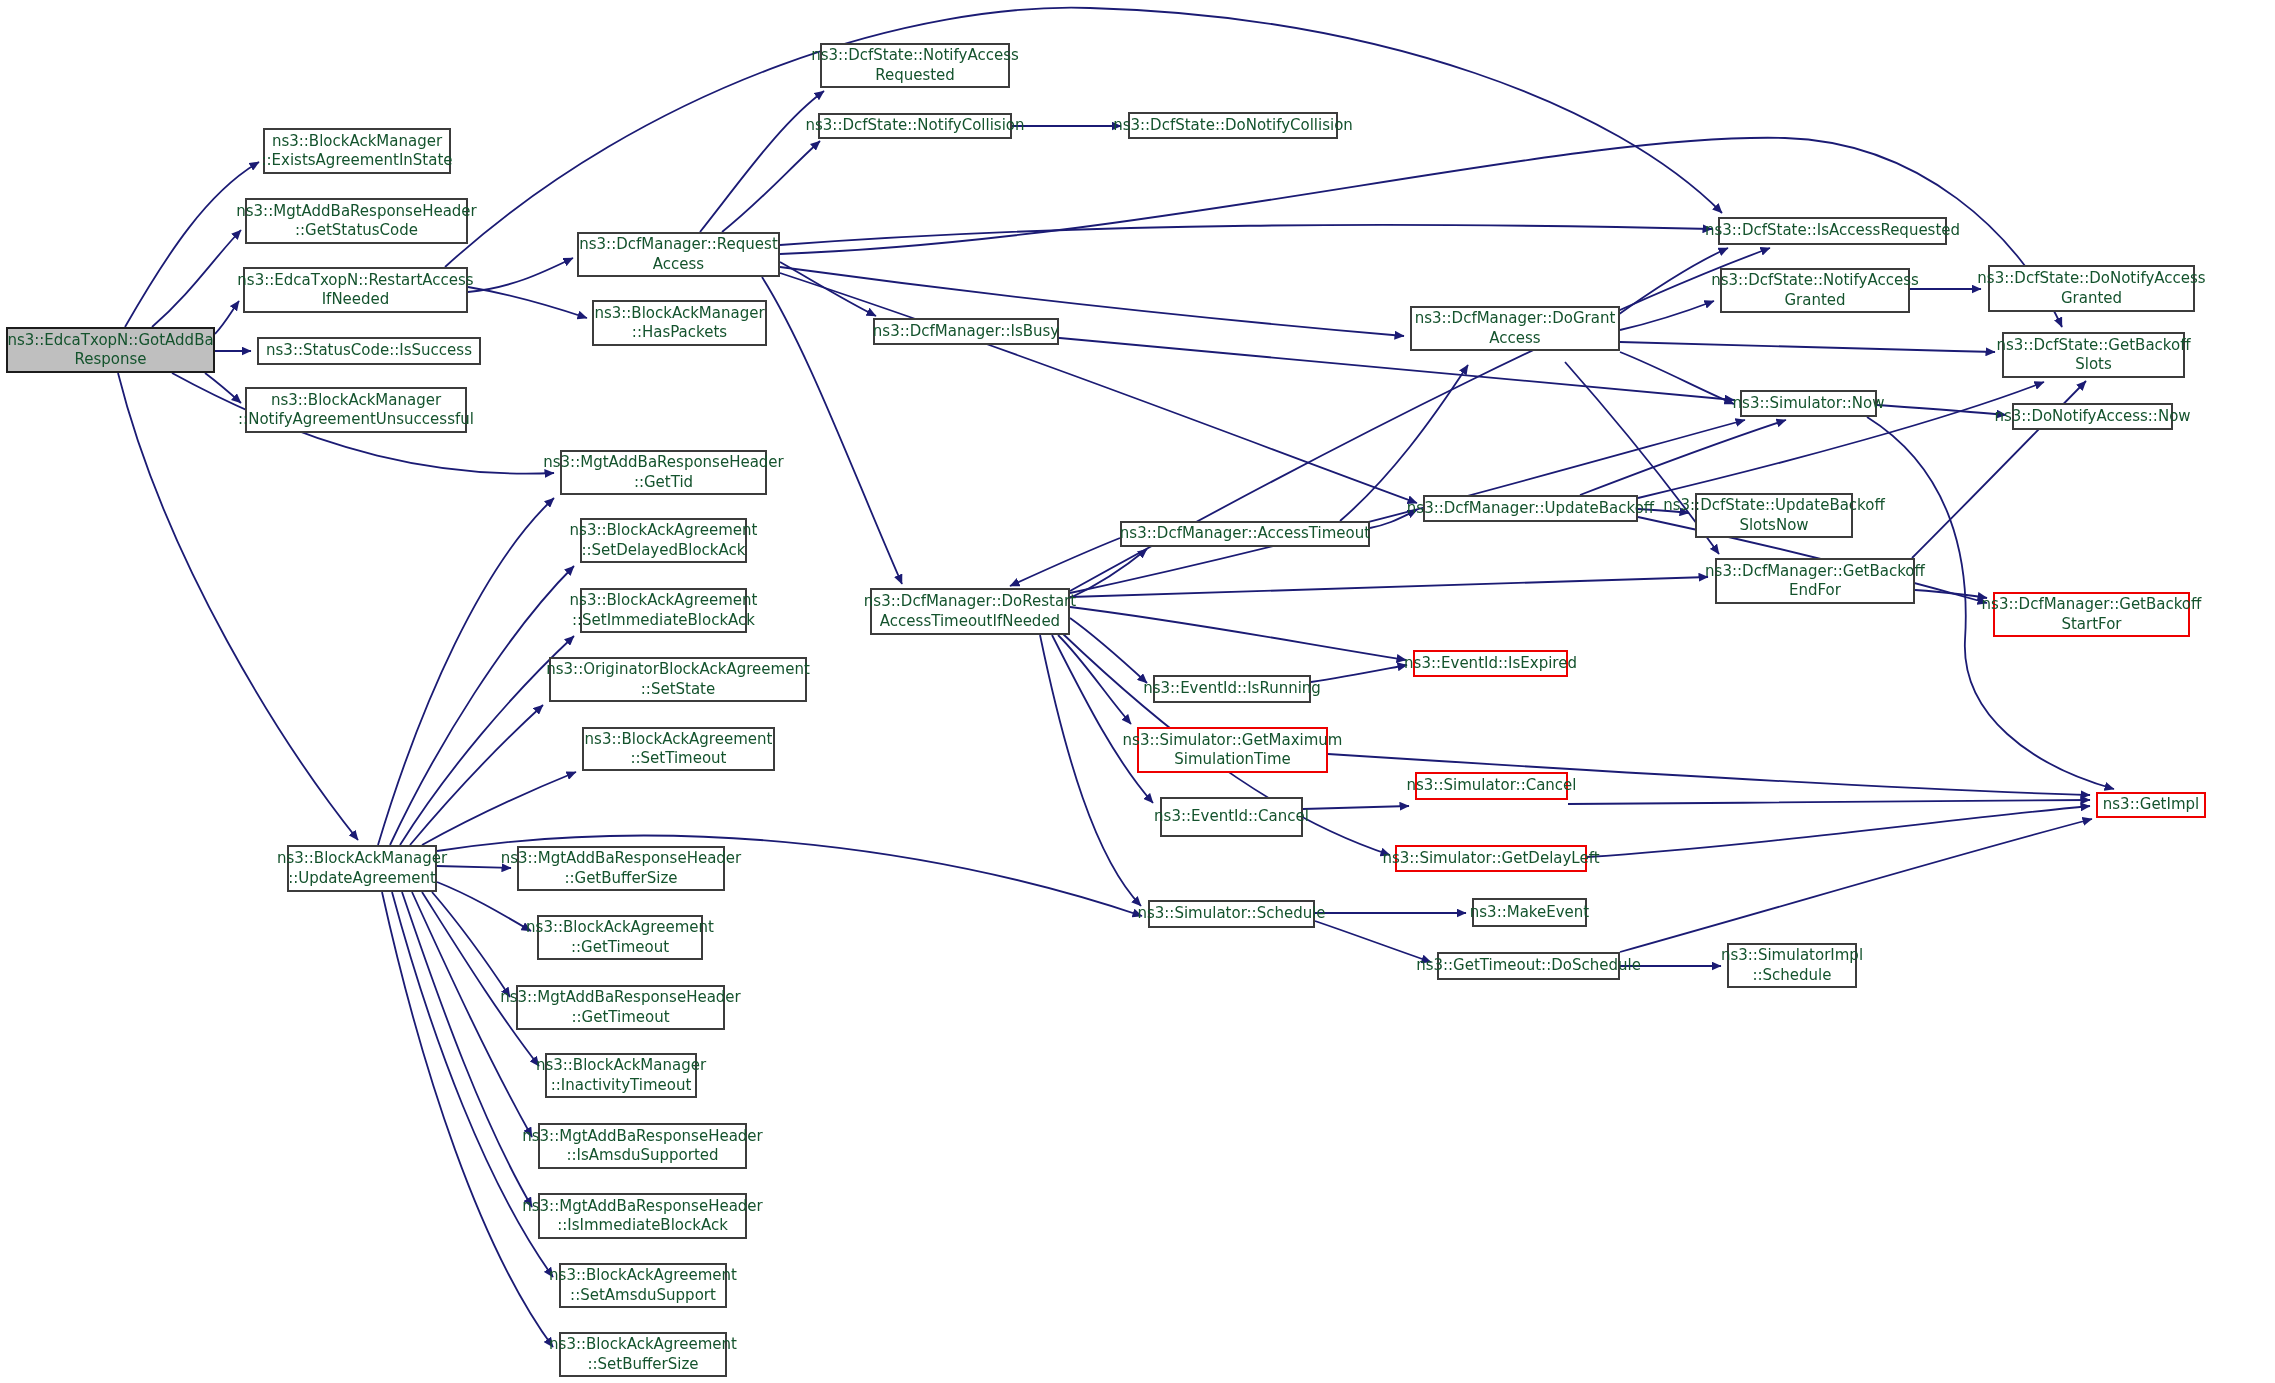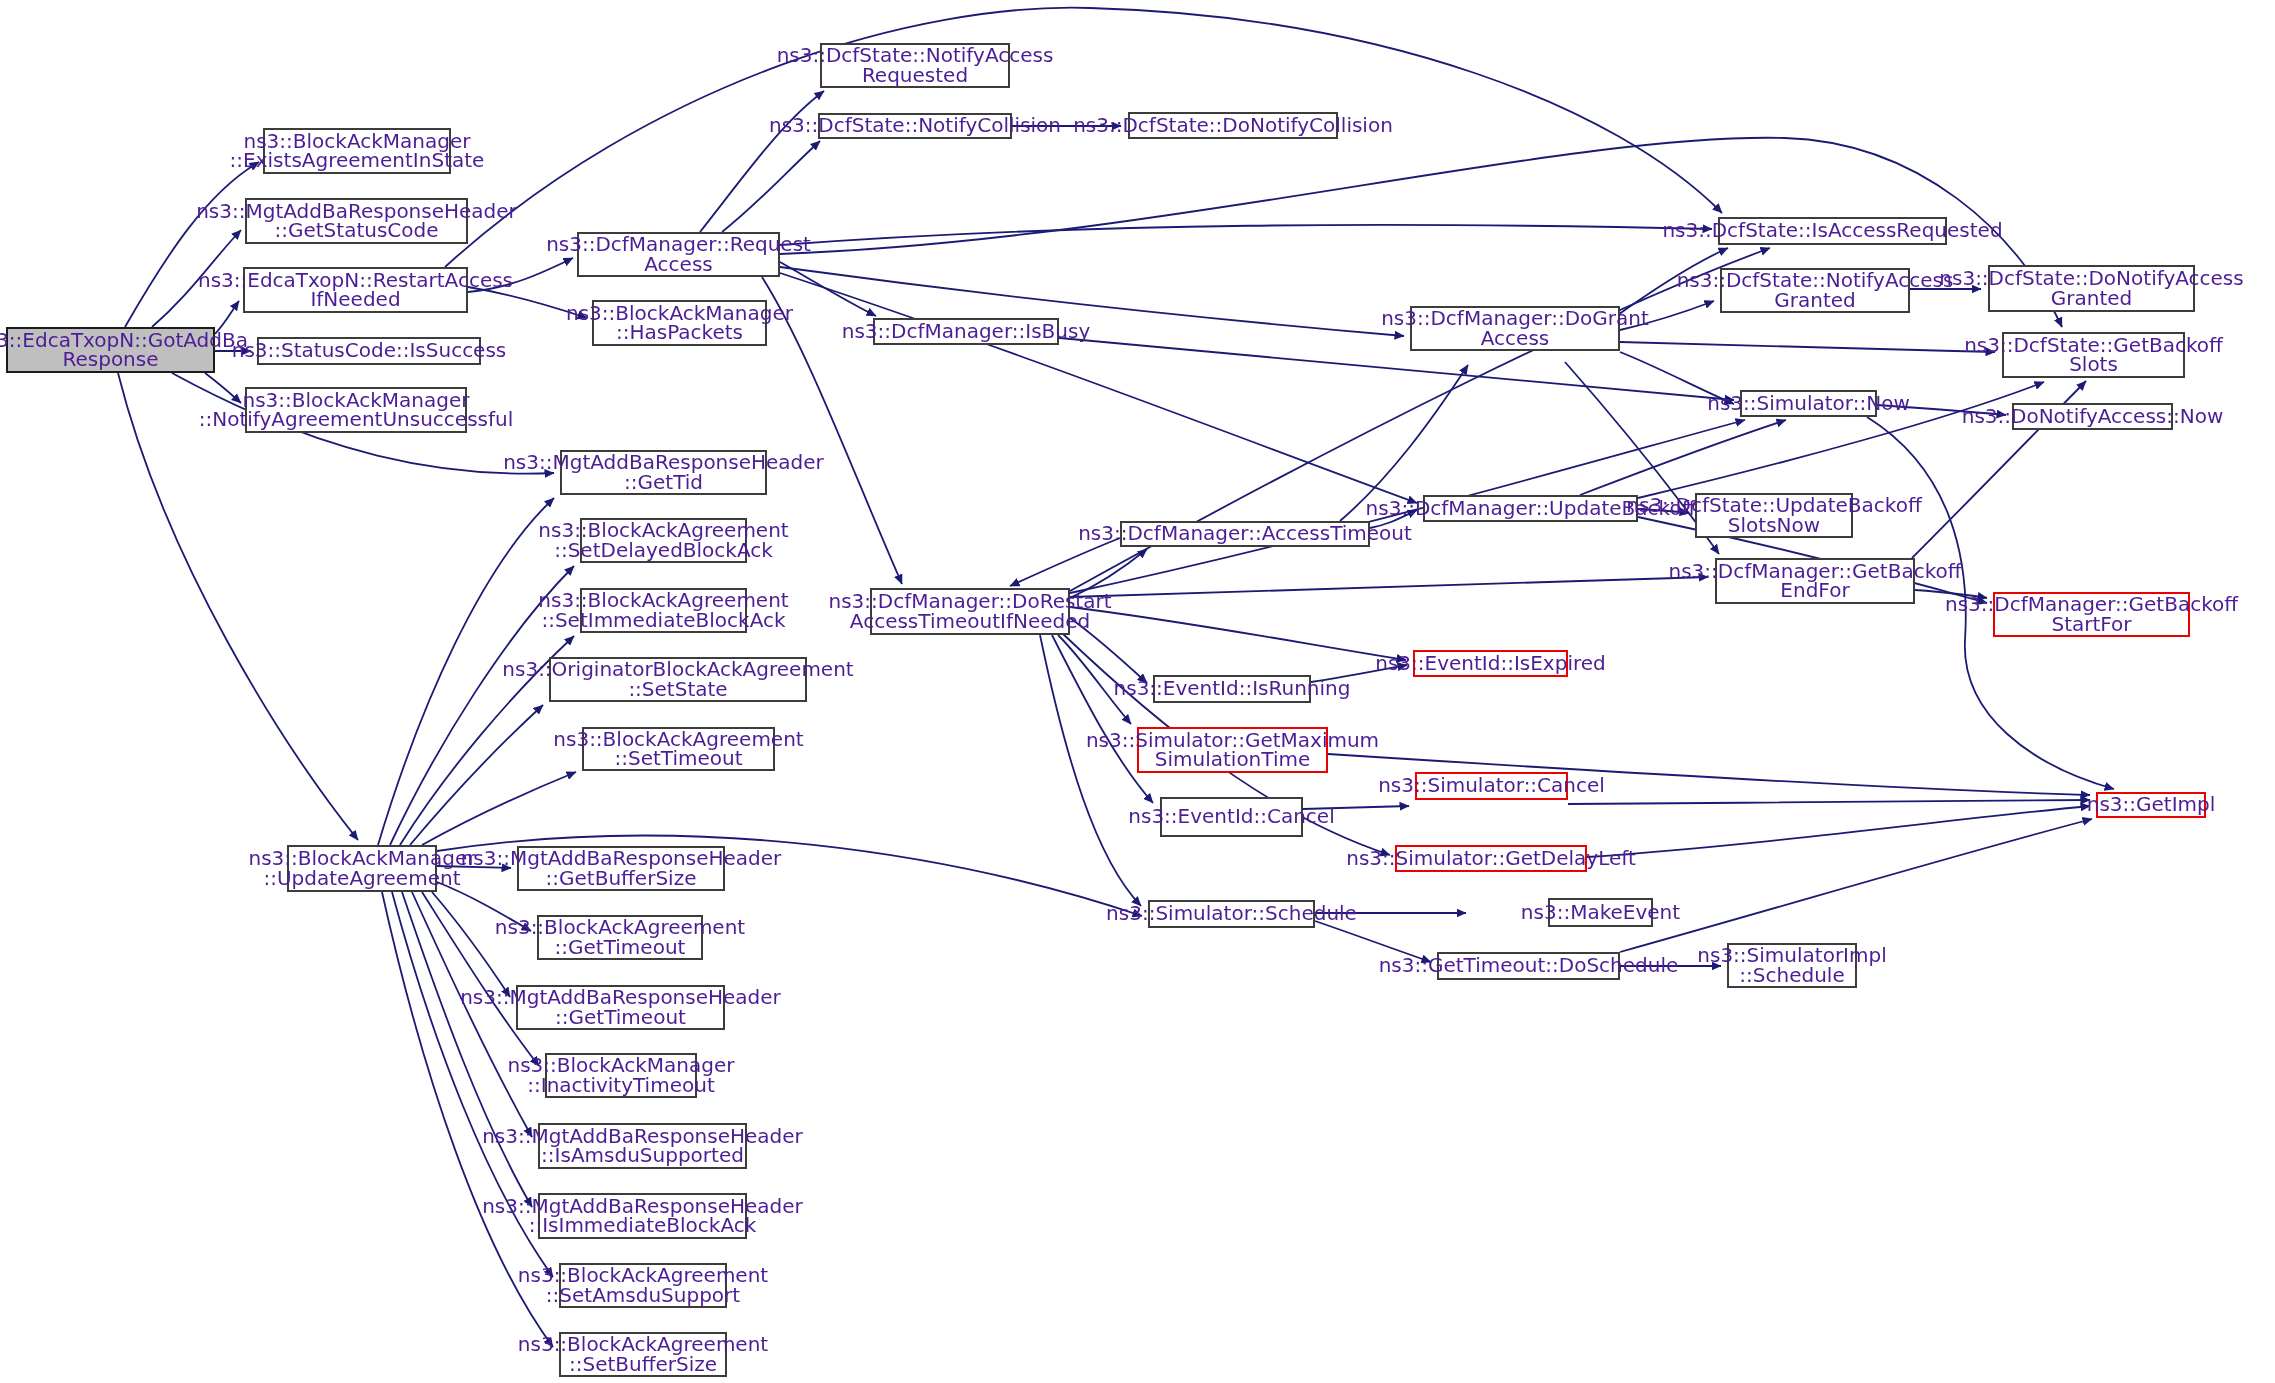--- a/index.html
+++ b/index.html
@@ -6,22 +6,22 @@
   #stage {
     position:relative;
     width:2275px; height:1383px;
     background:#ffffff;
     font-family:"DejaVu Sans", sans-serif;
     overflow:hidden;
   }
   #edges { position:absolute; left:0; top:0; width:2275px; height:1383px; }
   .node {
     position:absolute; box-sizing:border-box;
-    background:#ffffff; border:2px solid #3c3c3c; color:#4c1d95;
-    font-size:20px; line-height:19.5px;
+    background:#ffffff; border:2px solid #3c3c3c; color:#14532d;
+    font-size:15px; line-height:19.5px;
     display:flex; align-items:center; justify-content:center;
     text-align:center; white-space:pre-line; padding:0 2px;
     z-index:2;
   }
   .node.root { background:#bfbfbf; border-color:#1c1c1c; }
   .node.trunc { border-color:#ee0000; }
   path.edge { fill:none; stroke:#1b1b74; stroke-width:1.8px; }
 </style>
 </head>
 <body>
@@ -161,21 +161,21 @@
   <div class="node trunc" style="left:1137px;top:727px;width:191px;height:46px">ns3::Simulator::GetMaximum
 SimulationTime</div>
   <div class="node" style="left:1160px;top:797px;width:143px;height:40px">ns3::EventId::Cancel</div>
   <div class="node" style="left:1148px;top:900px;width:167px;height:28px">ns3::Simulator::Schedule</div>
   <div class="node" style="left:1410px;top:306px;width:210px;height:45px">ns3::DcfManager::DoGrant
 Access</div>
   <div class="node" style="left:1423px;top:495px;width:215px;height:27px">ns3::DcfManager::UpdateBackoff</div>
   <div class="node trunc" style="left:1413px;top:650px;width:155px;height:27px">ns3::EventId::IsExpired</div>
   <div class="node trunc" style="left:1415px;top:772px;width:153px;height:28px">ns3::Simulator::Cancel</div>
   <div class="node trunc" style="left:1395px;top:845px;width:192px;height:27px">ns3::Simulator::GetDelayLeft</div>
-  <div class="node" style="left:1548px;top:898px;width:105px;height:29px">ns3::MakeEvent</div>
+  <div class="node" style="left:1472px;top:898px;width:115px;height:29px">ns3::MakeEvent</div>
   <div class="node" style="left:1437px;top:952px;width:183px;height:28px">ns3::GetTimeout::DoSchedule</div>
   <div class="node" style="left:1718px;top:217px;width:229px;height:28px">ns3::DcfState::IsAccessRequested</div>
   <div class="node" style="left:1720px;top:268px;width:190px;height:45px">ns3::DcfState::NotifyAccess
 Granted</div>
   <div class="node" style="left:1740px;top:390px;width:137px;height:27px">ns3::Simulator::Now</div>
   <div class="node" style="left:1695px;top:493px;width:158px;height:45px">ns3::DcfState::UpdateBackoff
 SlotsNow</div>
   <div class="node" style="left:1715px;top:558px;width:200px;height:46px">ns3::DcfManager::GetBackoff
 EndFor</div>
   <div class="node" style="left:1727px;top:943px;width:130px;height:45px">ns3::SimulatorImpl

